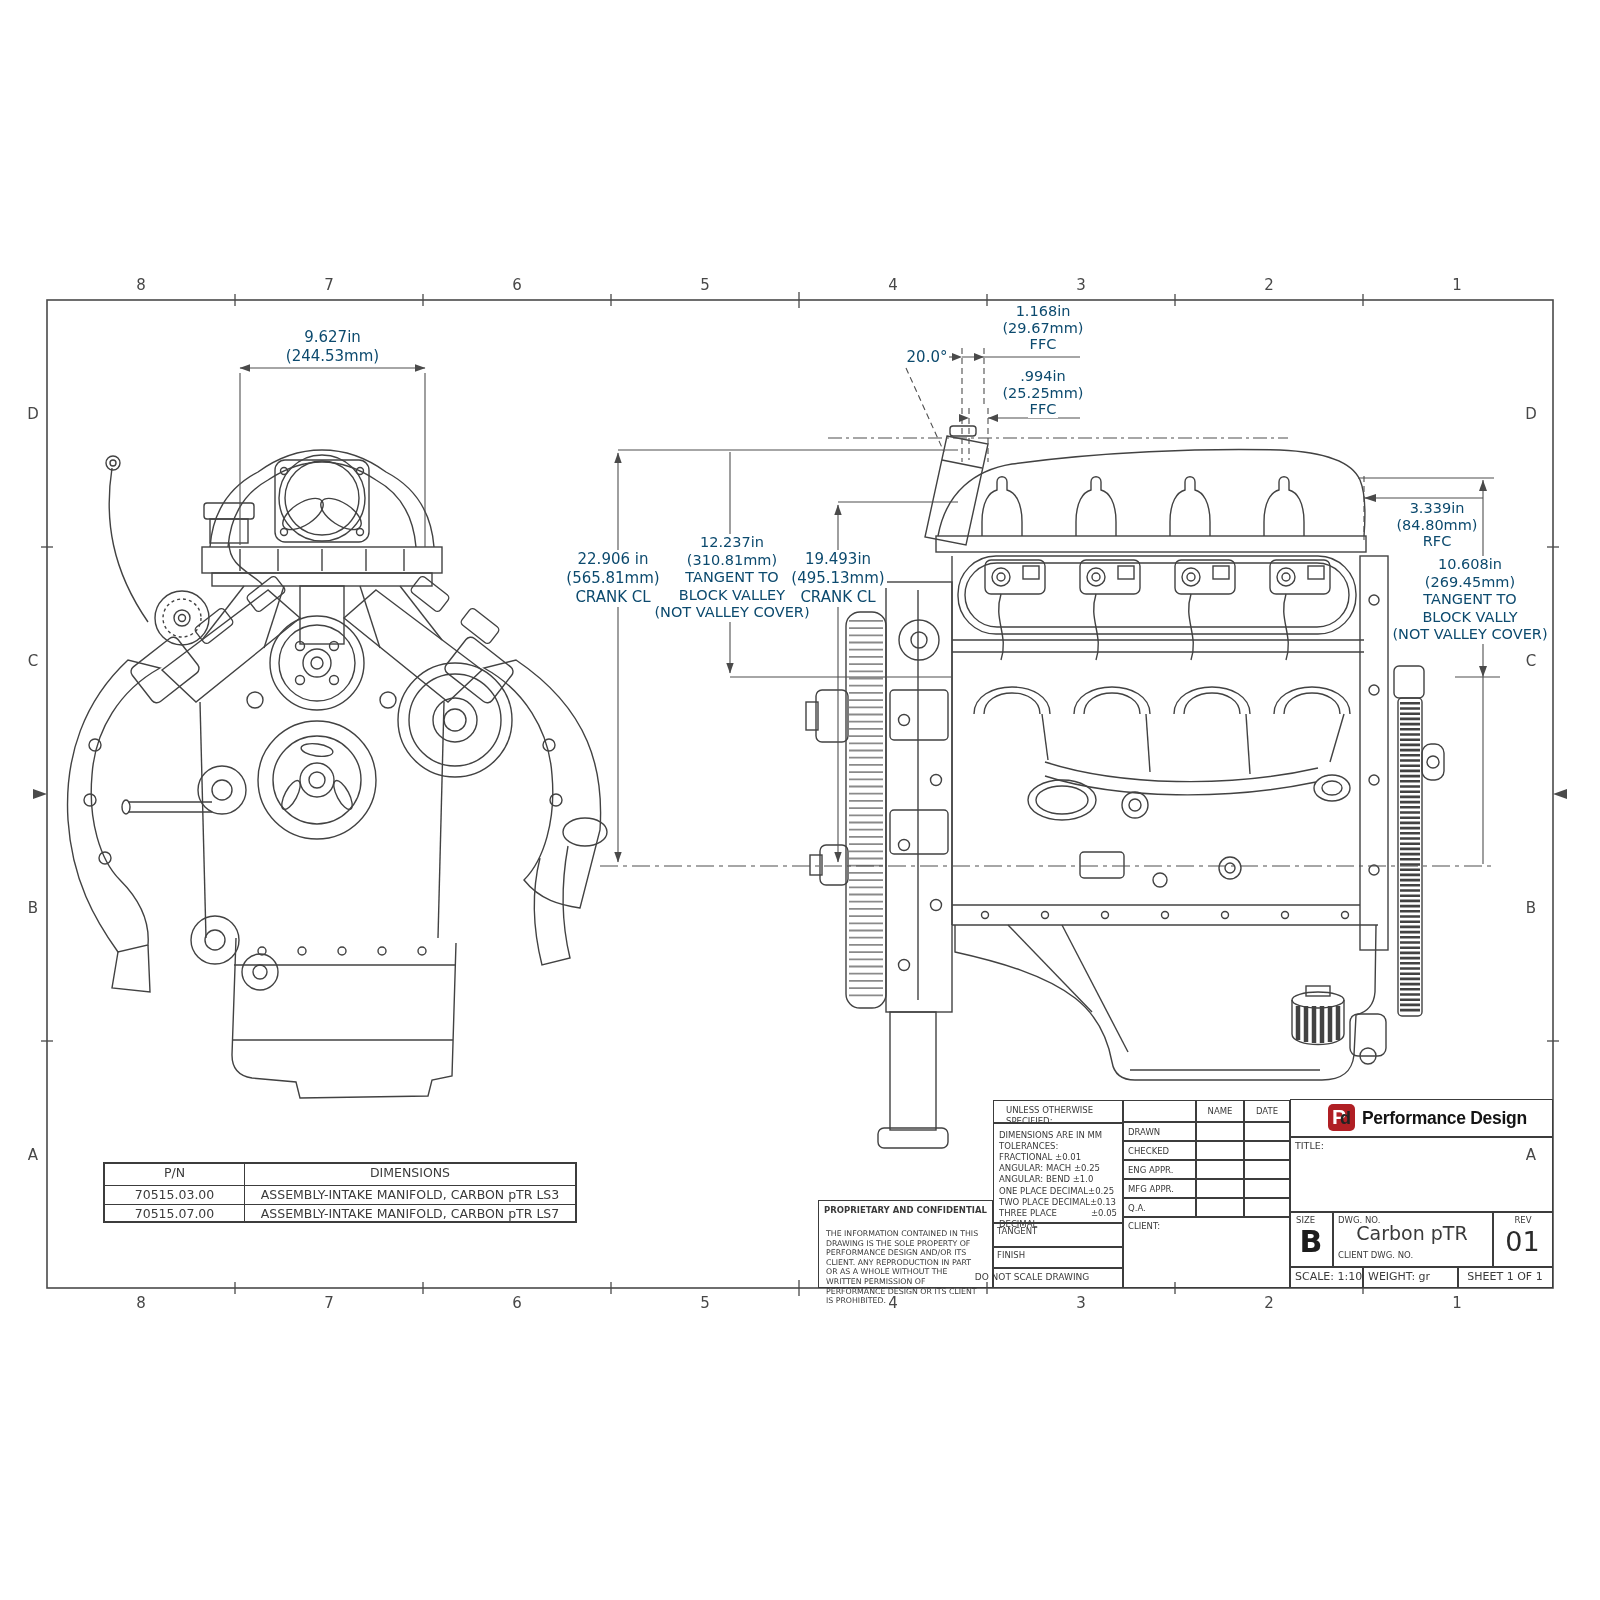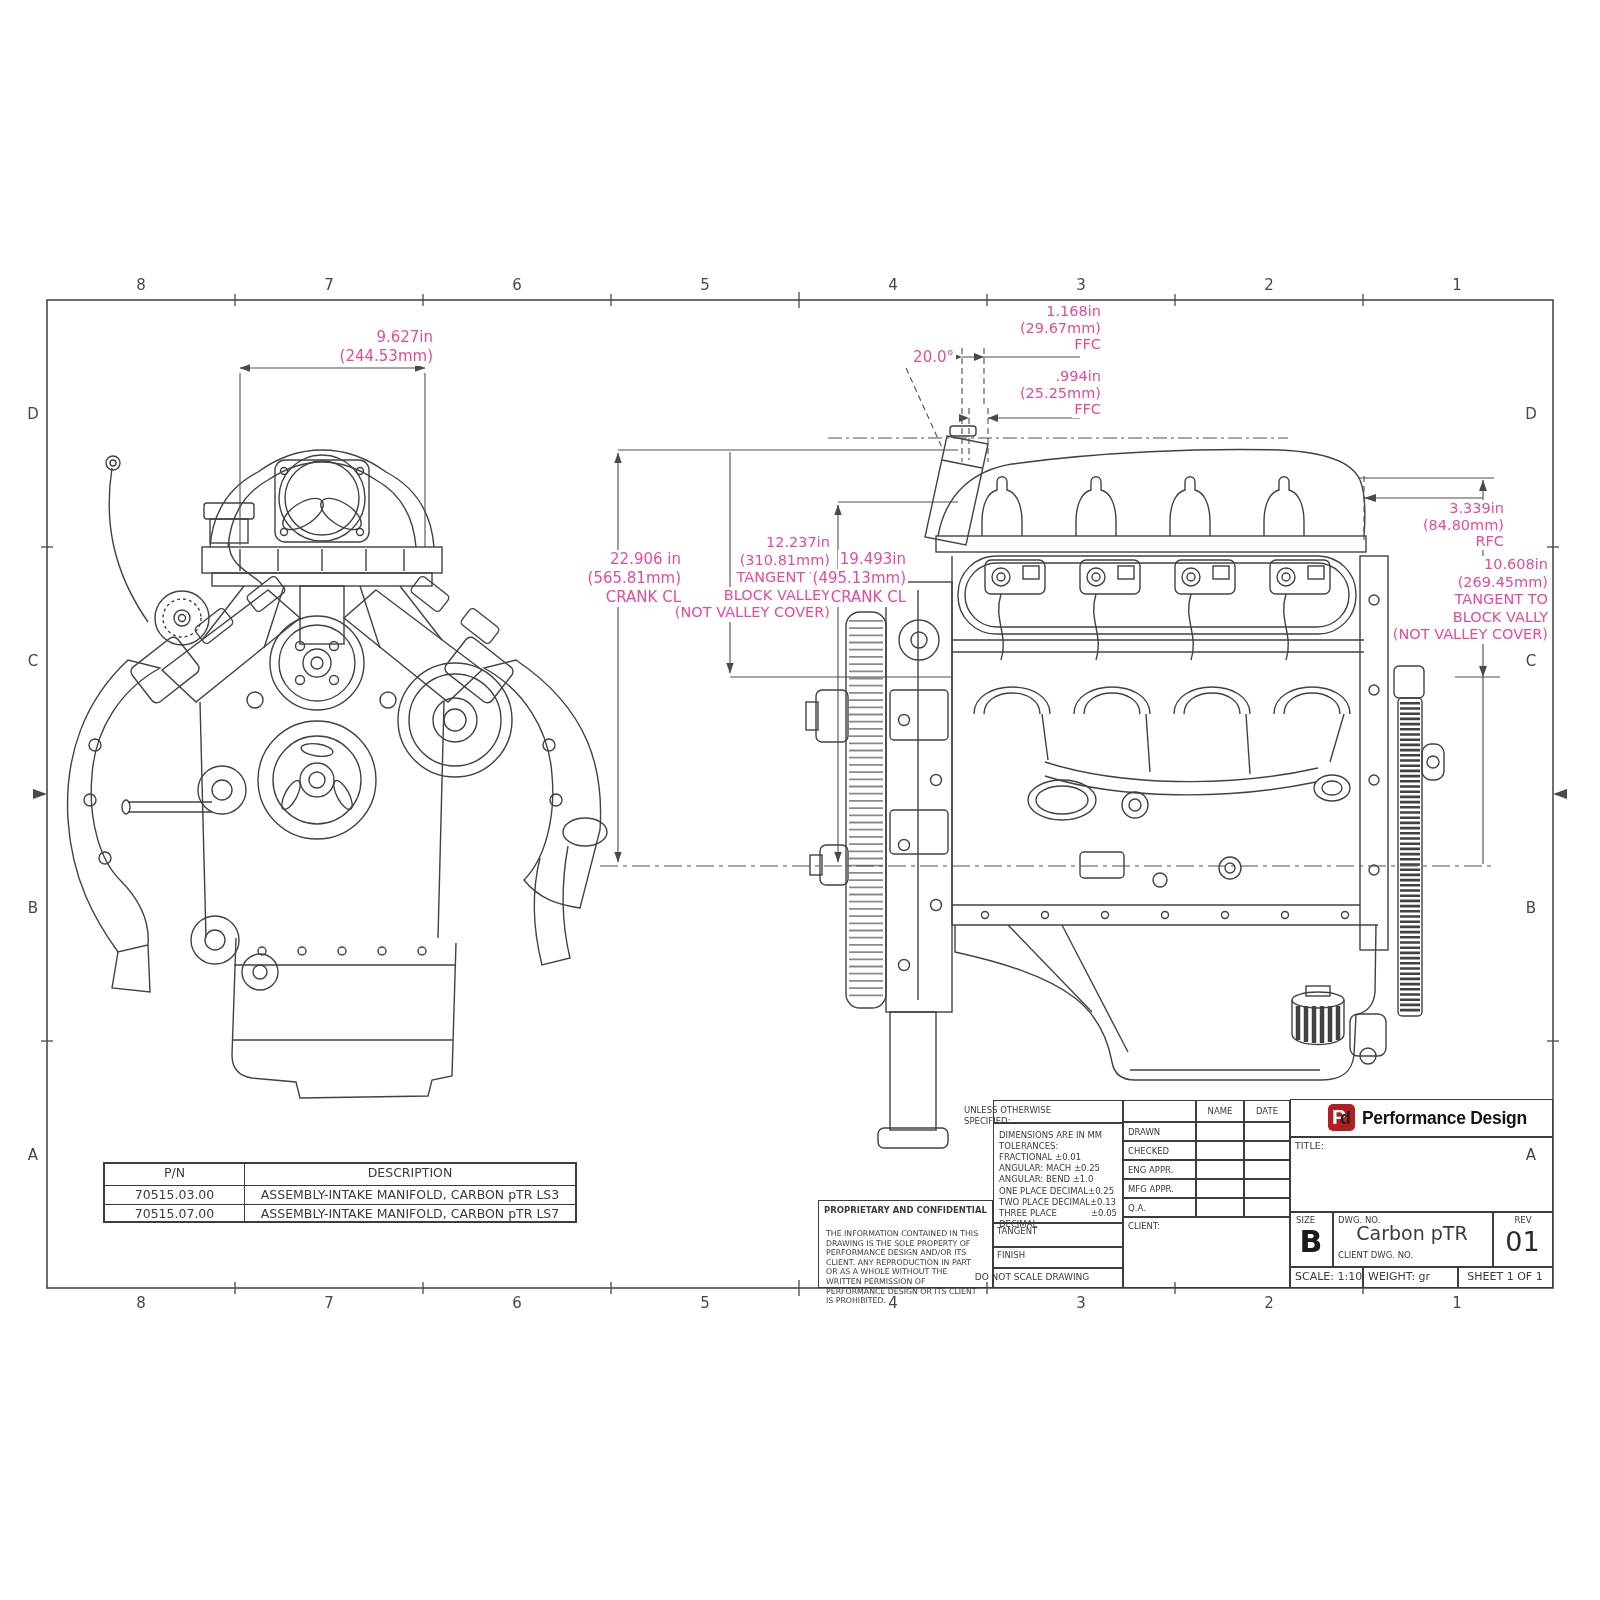--- a/index.html
+++ b/index.html
@@ -1,20 +1,20 @@
 <!DOCTYPE html>
 <html><head>
 <meta charset="utf-8">
 <style>
   html,body{margin:0;padding:0;background:#fff;width:1600px;height:1600px;overflow:hidden;
             font-family:"DejaVu Sans",sans-serif;color:#3a3a3a;}
   #sheet{position:relative;width:1600px;height:1600px;background:#fff;}
   .abs{position:absolute;}
   .zone{position:absolute;font-size:15px;color:#474747;width:26px;text-align:center;line-height:18px;}
-  .dimlbl{position:absolute;text-align:right;font-size:15px;line-height:19px;color:#ec4899;}
+  .dimlbl{position:absolute;text-align:center;font-size:15px;line-height:19px;color:#0c4a6e;}
   .dimlbl span{background:#fff;padding:0 2px;display:inline-block;white-space:nowrap;}
   .lh16{font-size:14.5px;line-height:16.5px;}
   .lh17{font-size:14.5px;line-height:17.5px;}
   
   .ptable{position:absolute;left:103px;top:1162px;width:474px;height:61px;border:2px solid #3c3c3c;box-sizing:border-box;}
   .prow{display:flex;box-sizing:border-box;border-top:1.5px solid #3c3c3c;height:19px;}
   .prow.hdr{border-top:none;height:21px;font-size:13.5px;}
   .pcell{box-sizing:border-box;text-align:center;font-size:12.5px;line-height:18px;white-space:nowrap;overflow:hidden;}
   .pcell.c1{width:140px;border-right:1.5px solid #3c3c3c;}
   .pcell.c2{flex:1;}
@@ -419,39 +419,39 @@
     <div><span>10.608in</span></div>
     <div><span>(269.45mm)</span></div>
     <div><span>TANGENT TO</span></div>
     <div><span>BLOCK VALLY</span></div>
     <div><span>(NOT VALLEY COVER)</span></div>
   </div>
 
   <div class="ptable">
     <div class="prow hdr">
       <div class="pcell c1">P/N</div>
-      <div class="pcell c2">DESCRIPTION</div>
+      <div class="pcell c2">DIMENSIONS</div>
     </div>
     <div class="prow">
       <div class="pcell c1">70515.03.00</div>
       <div class="pcell c2">ASSEMBLY-INTAKE MANIFOLD, CARBON pTR LS3</div>
     </div>
     <div class="prow">
       <div class="pcell c1">70515.07.00</div>
       <div class="pcell c2">ASSEMBLY-INTAKE MANIFOLD, CARBON pTR LS7</div>
     </div>
   </div>
 
   <div class="tbx" style="left:818px;top:1200px;width:175px;height:88px">
     <div class="prop-title">PROPRIETARY AND CONFIDENTIAL</div>
     <div class="prop-body">THE INFORMATION CONTAINED IN THIS DRAWING IS THE SOLE PROPERTY OF PERFORMANCE DESIGN AND/OR ITS CLIENT. ANY REPRODUCTION IN PART OR AS A WHOLE WITHOUT THE WRITTEN PERMISSION OF PERFORMANCE DESIGN OR ITS CLIENT IS PROHIBITED.</div>
   </div>
 
   <div class="tbx" style="left:993px;top:1100px;width:130px;height:188px"></div>
-  <div class="abs tiny" style="left:964px;top:1105px;width:124px">UNLESS OTHERWISE SPECIFIED:</div>
+  <div class="abs tiny" style="left:1006px;top:1105px;width:124px">UNLESS OTHERWISE SPECIFIED:</div>
   <div class="tb-line" style="left:993px;top:1122px;width:130px;height:1.5px"></div>
   <div class="abs tiny" style="left:999px;top:1130px;width:120px">DIMENSIONS ARE IN MM
 TOLERANCES:
 FRACTIONAL ±0.01
 ANGULAR: MACH ±0.25
 ANGULAR: BEND ±1.0</div>
   <div class="abs" style="left:999px;top:1186px;width:118px">
     <div class="decrow">
         <span>ONE PLACE DECIMAL</span>
         <span>±0.25</span>

